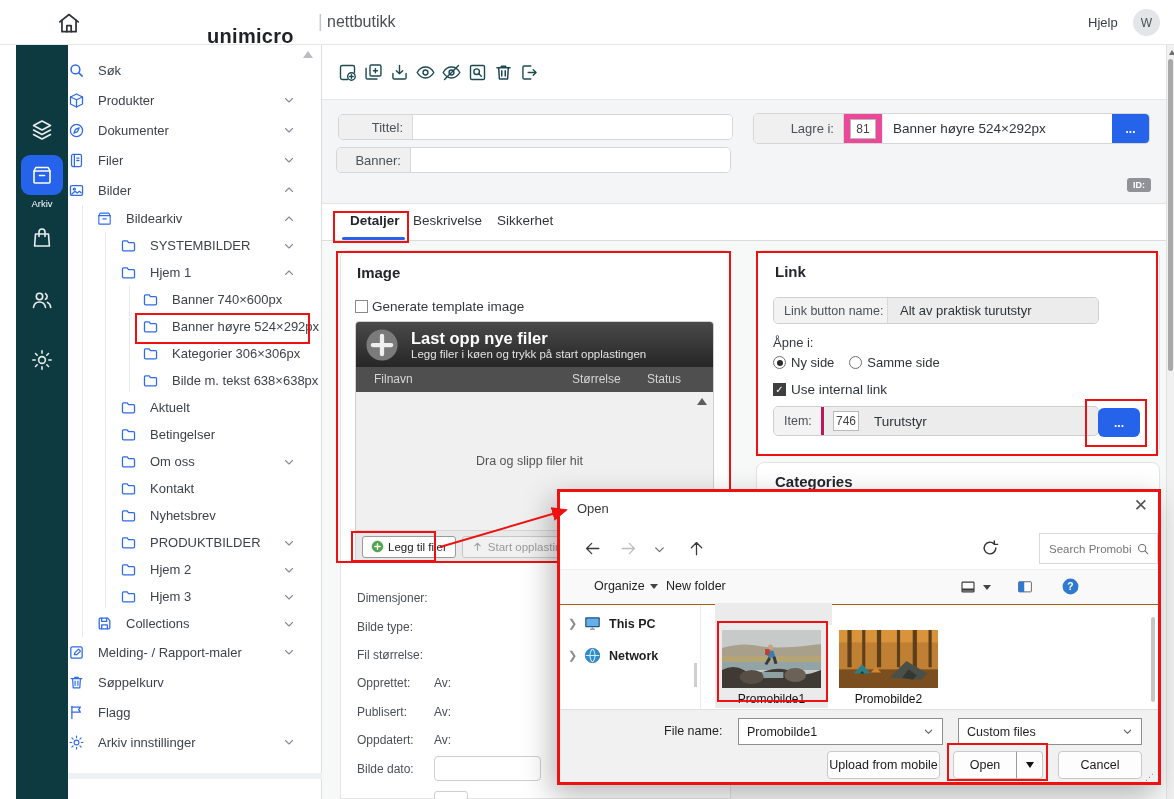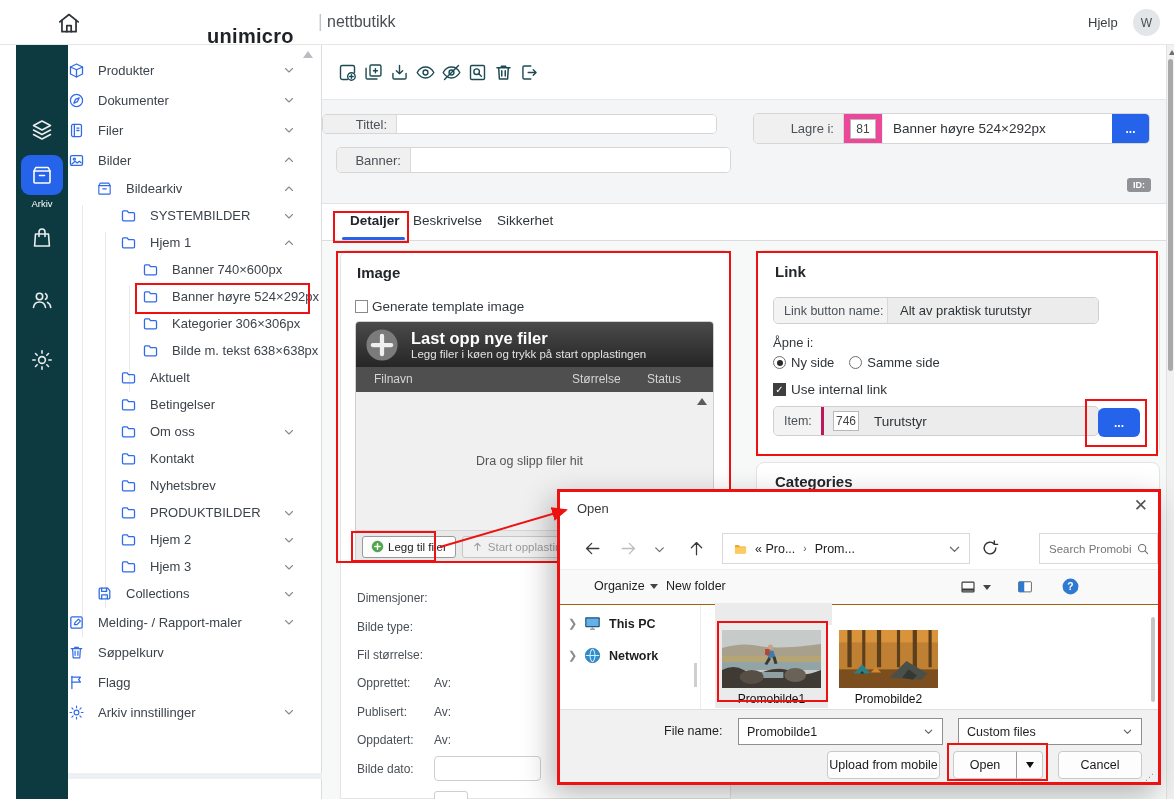--- a/index.html
+++ b/index.html
@@ -54,21 +54,21 @@
   #main-toolbar{left:322px;top:45px;width:844px;height:55px;background:#fff;border-bottom:1px solid #e7e7e7;
      display:flex;align-items:center;padding-left:14px;gap:3px;z-index:1}
   .tbi{width:21px;height:21px;color:#1c4a52;margin:0 1px;cursor:pointer}
   .tbi svg{width:100%;height:100%}
 
   
   #field-band{left:322px;top:100px;width:844px;height:104px;background:#f4f5f6;border-bottom:1px solid #e3e3e3}
   .fgroup{position:absolute;display:flex;border:1px solid #d6d6d6;border-radius:5px;background:#fff;overflow:hidden}
   .fgroup .flabel{background:#f0f0f0;border-right:1px solid #d9d9d9;color:#4b5157;font-size:13px;
       display:flex;align-items:center;justify-content:flex-end;padding-right:9px}
-  #tittel-group{left:0;top:14px;width:395px;height:20px}
+  #tittel-group{left:16px;top:14px;width:395px;height:26px}
   #tooltip-group{left:14px;top:47px;width:395px;height:26px}
   #tittel-group .flabel,#tooltip-group .flabel{width:74px}
   .fgroup input{border:0;outline:none;flex:1;font-size:13px;padding:0 8px;color:#333}
   #lagre-group{left:431px;top:13px;width:397px;height:31px}
   #lagre-group .flabel{width:90px}
   .mini-wrap{display:flex;align-items:center;justify-content:center;width:38px;background:#ec4899}
   .mini-input{display:inline-flex;align-items:center;justify-content:center;min-width:26px;height:20px;
       border:1px solid #b9b9b9;font-size:12px;color:#444;padding:0 2px;background:#fff}
   .lagre-name{flex:1;display:flex;align-items:center;padding-left:10px;font-size:13.5px;color:#2e3338;border-left:1px solid #eee}
   .more-btn{width:37px;background:#2563eb;color:#fff;border:0;font-size:12px;font-weight:bold;cursor:pointer}
@@ -293,20 +293,29 @@
     </div>
 
   <div id="nav" class="abs">
     <div id="nav-scrollup"></div>
     <div class="guide" id="guide1"></div>
     <div class="guide" id="guide2"></div>
     <div class="guide" id="guide3"></div>
     <div id="nav-tree">
         <div class="nav-row d0">
           <span class="nicon">
+            <svg viewBox="0 0 24 24" fill="none" stroke="currentColor" stroke-linecap="round" stroke-linejoin="round" stroke-width="2.2">
+              <circle cx="10.5" cy="10.5" r="6.2"></circle>
+              <path d="M15.3 15.3 20 20"></path>
+            </svg>
+          </span>
+          <span class="nlbl">Søk</span>
+        </div>
+        <div class="nav-row d0">
+          <span class="nicon">
             <svg viewBox="0 0 24 24" fill="none" stroke="currentColor" stroke-linecap="round" stroke-linejoin="round" stroke-width="1.8">
               <path d="M12 2.8 20.5 7v10L12 21.2 3.5 17V7Z"></path>
               <path d="M3.5 7 12 11l8.5-4M12 11v10"></path>
             </svg>
           </span>
           <span class="nlbl">Produkter</span>
           <span class="nchev">
             <svg viewBox="0 0 24 24" fill="none" stroke="currentColor" stroke-linecap="round" stroke-linejoin="round" stroke-width="2.2">
               <path d="m5 9 7 7 7-7"></path>
             </svg>
@@ -790,36 +799,20 @@
     <span class="dnav icon" id="dn-chev">
         <svg viewBox="0 0 24 24" fill="none" stroke="currentColor" stroke-linecap="round" stroke-linejoin="round" stroke-width="2.2">
           <path d="m5 9 7 7 7-7"></path>
         </svg>
       </span>
     <span class="dnav icon" id="dn-up">
         <svg viewBox="0 0 24 24" fill="none" stroke="currentColor" stroke-linecap="round" stroke-linejoin="round" stroke-width="1.6">
           <path d="M12 20V4.5m0 0L5.5 11M12 4.5 18.5 11"></path>
         </svg>
       </span>
-    <div id="addr-bar">
-      <span class="icon">
-          <svg viewBox="0 0 24 24">
-            <path d="M2.5 6.5A1.5 1.5 0 0 1 4 5h5l2 2.5h9A1.5 1.5 0 0 1 21.5 9v9A1.5 1.5 0 0 1 20 19.5H4A1.5 1.5 0 0 1 2.5 18Z" fill="#eaa839"></path>
-            <path d="M2.5 9h19v9a1.5 1.5 0 0 1-1.5 1.5H4A1.5 1.5 0 0 1 2.5 18Z" fill="#fdcc5e"></path>
-          </svg>
-        </span>
-      <span class="crumb">« Pro...</span>
-      <span class="crumb-sep">›</span>
-      <span class="crumb">Prom...</span>
-      <span id="addr-chev" class="icon">
-          <svg viewBox="0 0 24 24" fill="none" stroke="currentColor" stroke-linecap="round" stroke-linejoin="round" stroke-width="2.2">
-            <path d="m5 9 7 7 7-7"></path>
-          </svg>
-        </span>
-    </div>
     <span id="dlg-refresh" class="icon">
         <svg viewBox="0 0 24 24" fill="none" stroke="currentColor" stroke-linecap="round" stroke-linejoin="round" stroke-width="1.7">
           <path d="M19 12a7 7 0 1 1-2.05-4.95"></path>
           <path d="M17.2 3.6v4h4"></path>
         </svg>
       </span>
     <div id="search-box">
       <input placeholder="Search Promobilder" style="">
       <span class="icon">
           <svg viewBox="0 0 24 24" fill="none" stroke="currentColor" stroke-linecap="round" stroke-linejoin="round" stroke-width="1.8">

